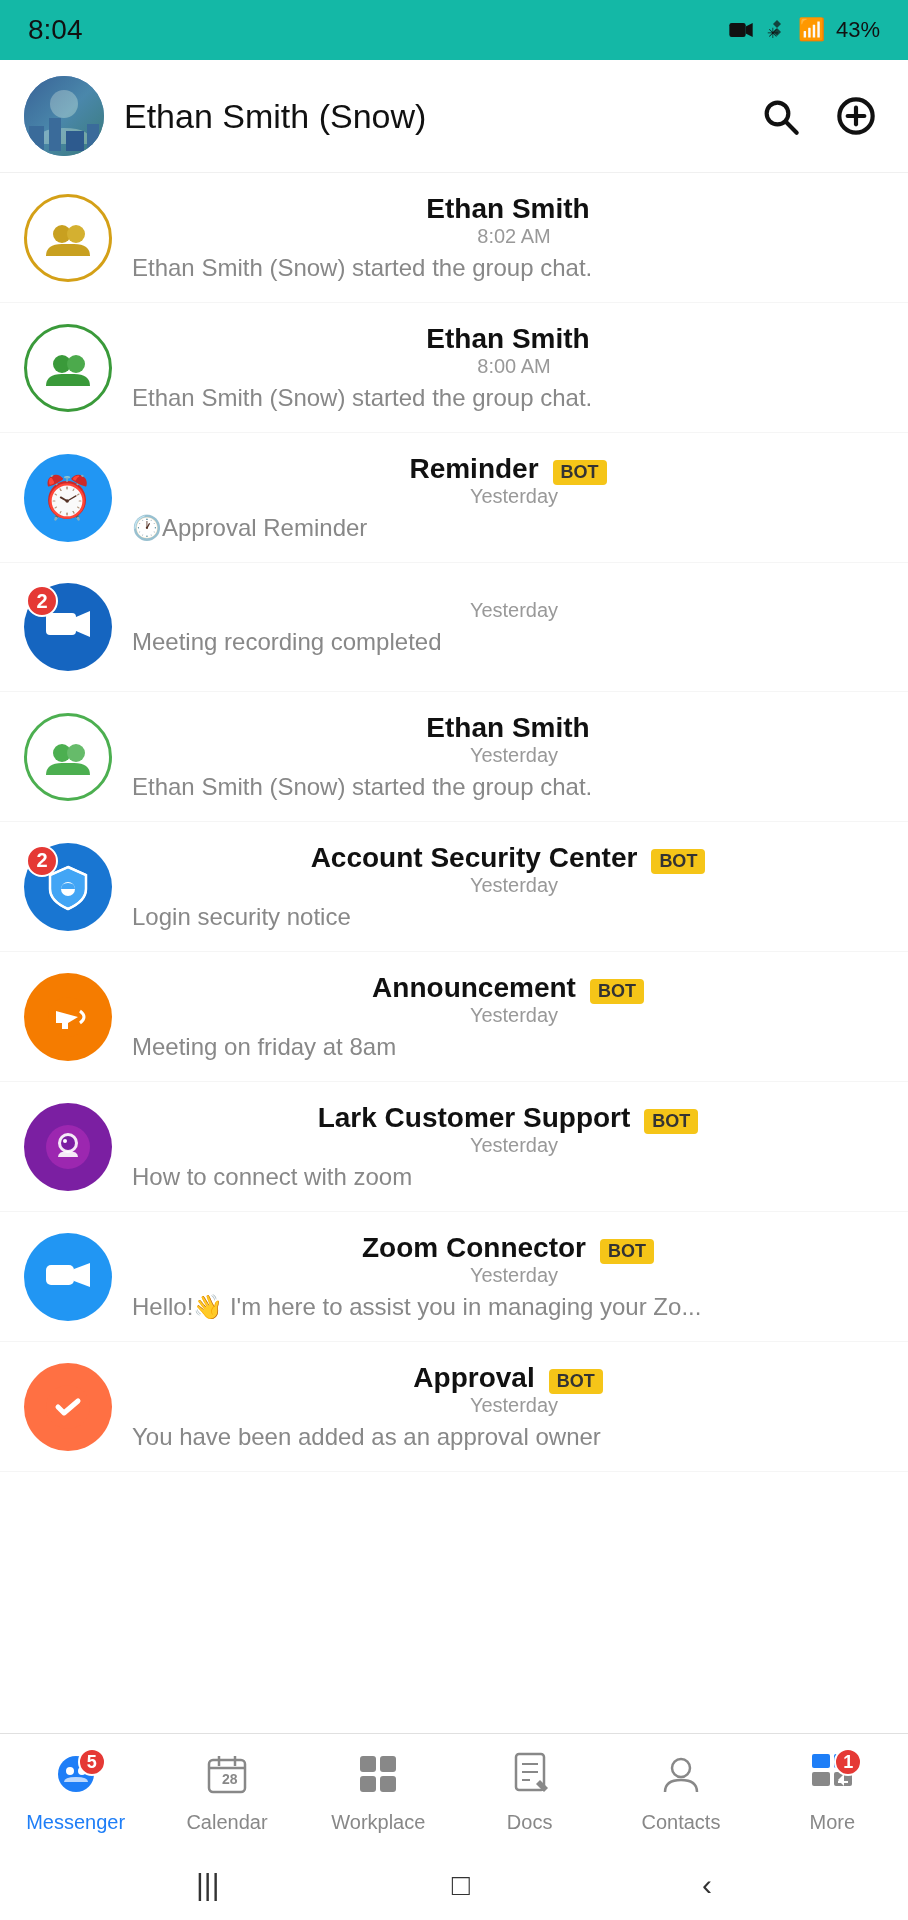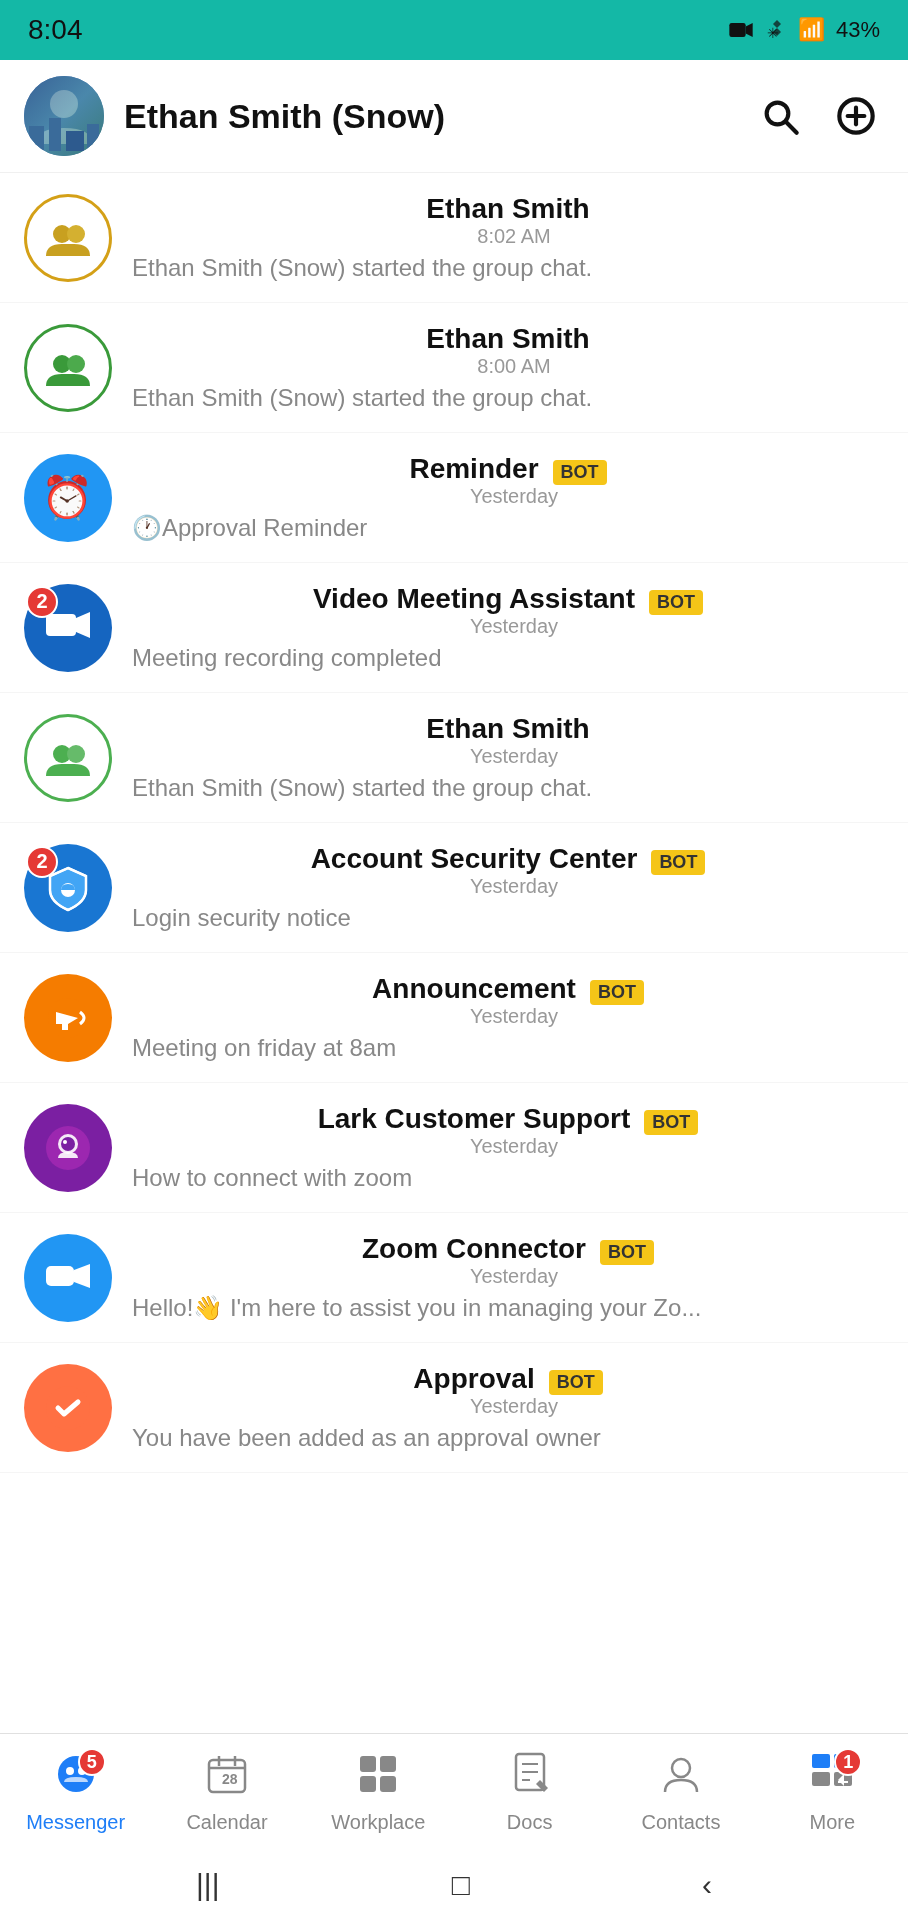--- a/index.html
+++ b/index.html
@@ -55,21 +55,21 @@
       width: 100%;
       height: 100%;
       background: linear-gradient(135deg, #4a6fa5, #7ba3cc, #4a8c6e);
       display: flex;
       align-items: center;
       justify-content: center;
       font-size: 32px;
     }
     .header-title {
       font-size: 34px;
-      font-weight: 700;
+      font-weight: 400;
       color: #111;
       flex: 1;
     }
     .header-actions {
       display: flex;
       align-items: center;
       gap: 20px;
     }
     .header-btn {
       width: 56px;
@@ -358,21 +358,20 @@
       <div class="badge">2</div>
       <div class="avatar-circle" style="background:#1565C0;">
         <svg width="52" height="52" viewBox="0 0 52 52" fill="white">
           <rect x="4" y="12" width="30" height="22" rx="4" fill="white"></rect>
           <polygon points="34,16 48,10 48,36 34,30" fill="white"></polygon>
         </svg>
       </div>
     </div>
     <div class="chat-content">
       <div class="chat-name-row">
-        <span class="chat-name">Video Meeting Assistant<span class="bot-badge">BOT</span></span>
         <span class="chat-time">Yesterday</span>
       </div>
       <span class="chat-preview">Meeting recording completed</span>
     </div>
   </div>
 
   <div class="chat-item">
     <div class="avatar-wrapper">
       <div class="avatar-circle" style="background:#fff; border: 3px solid #4caf50;">
         <svg width="52" height="52" viewBox="0 0 52 52">

